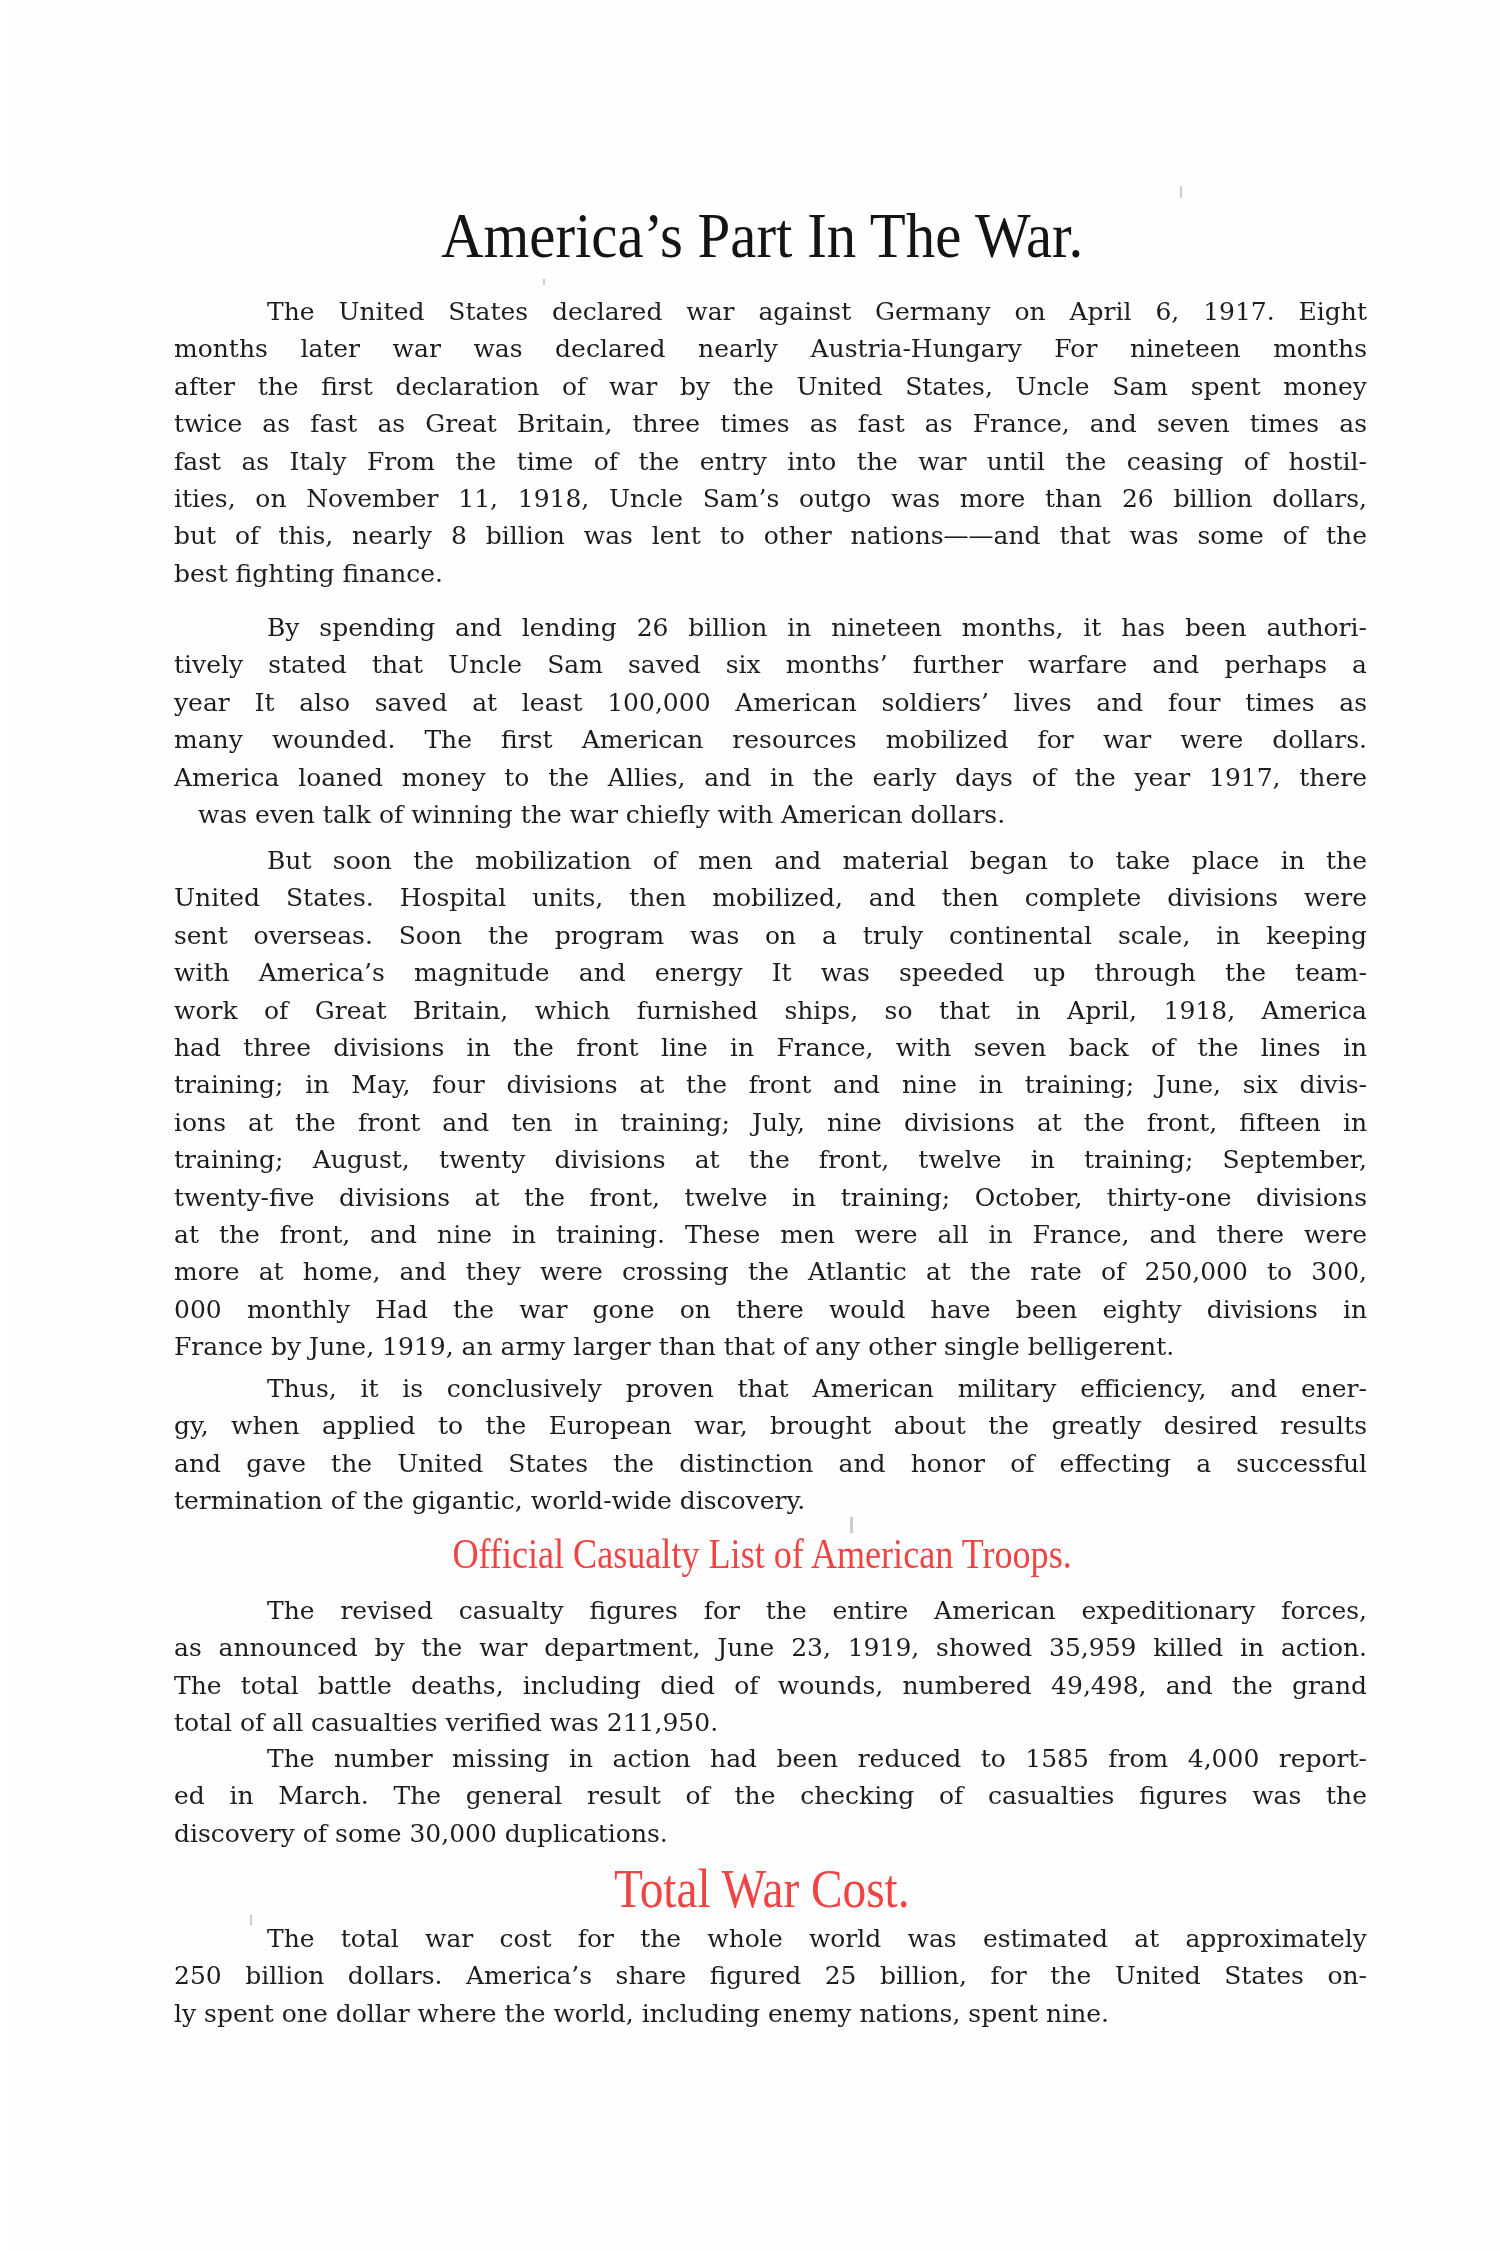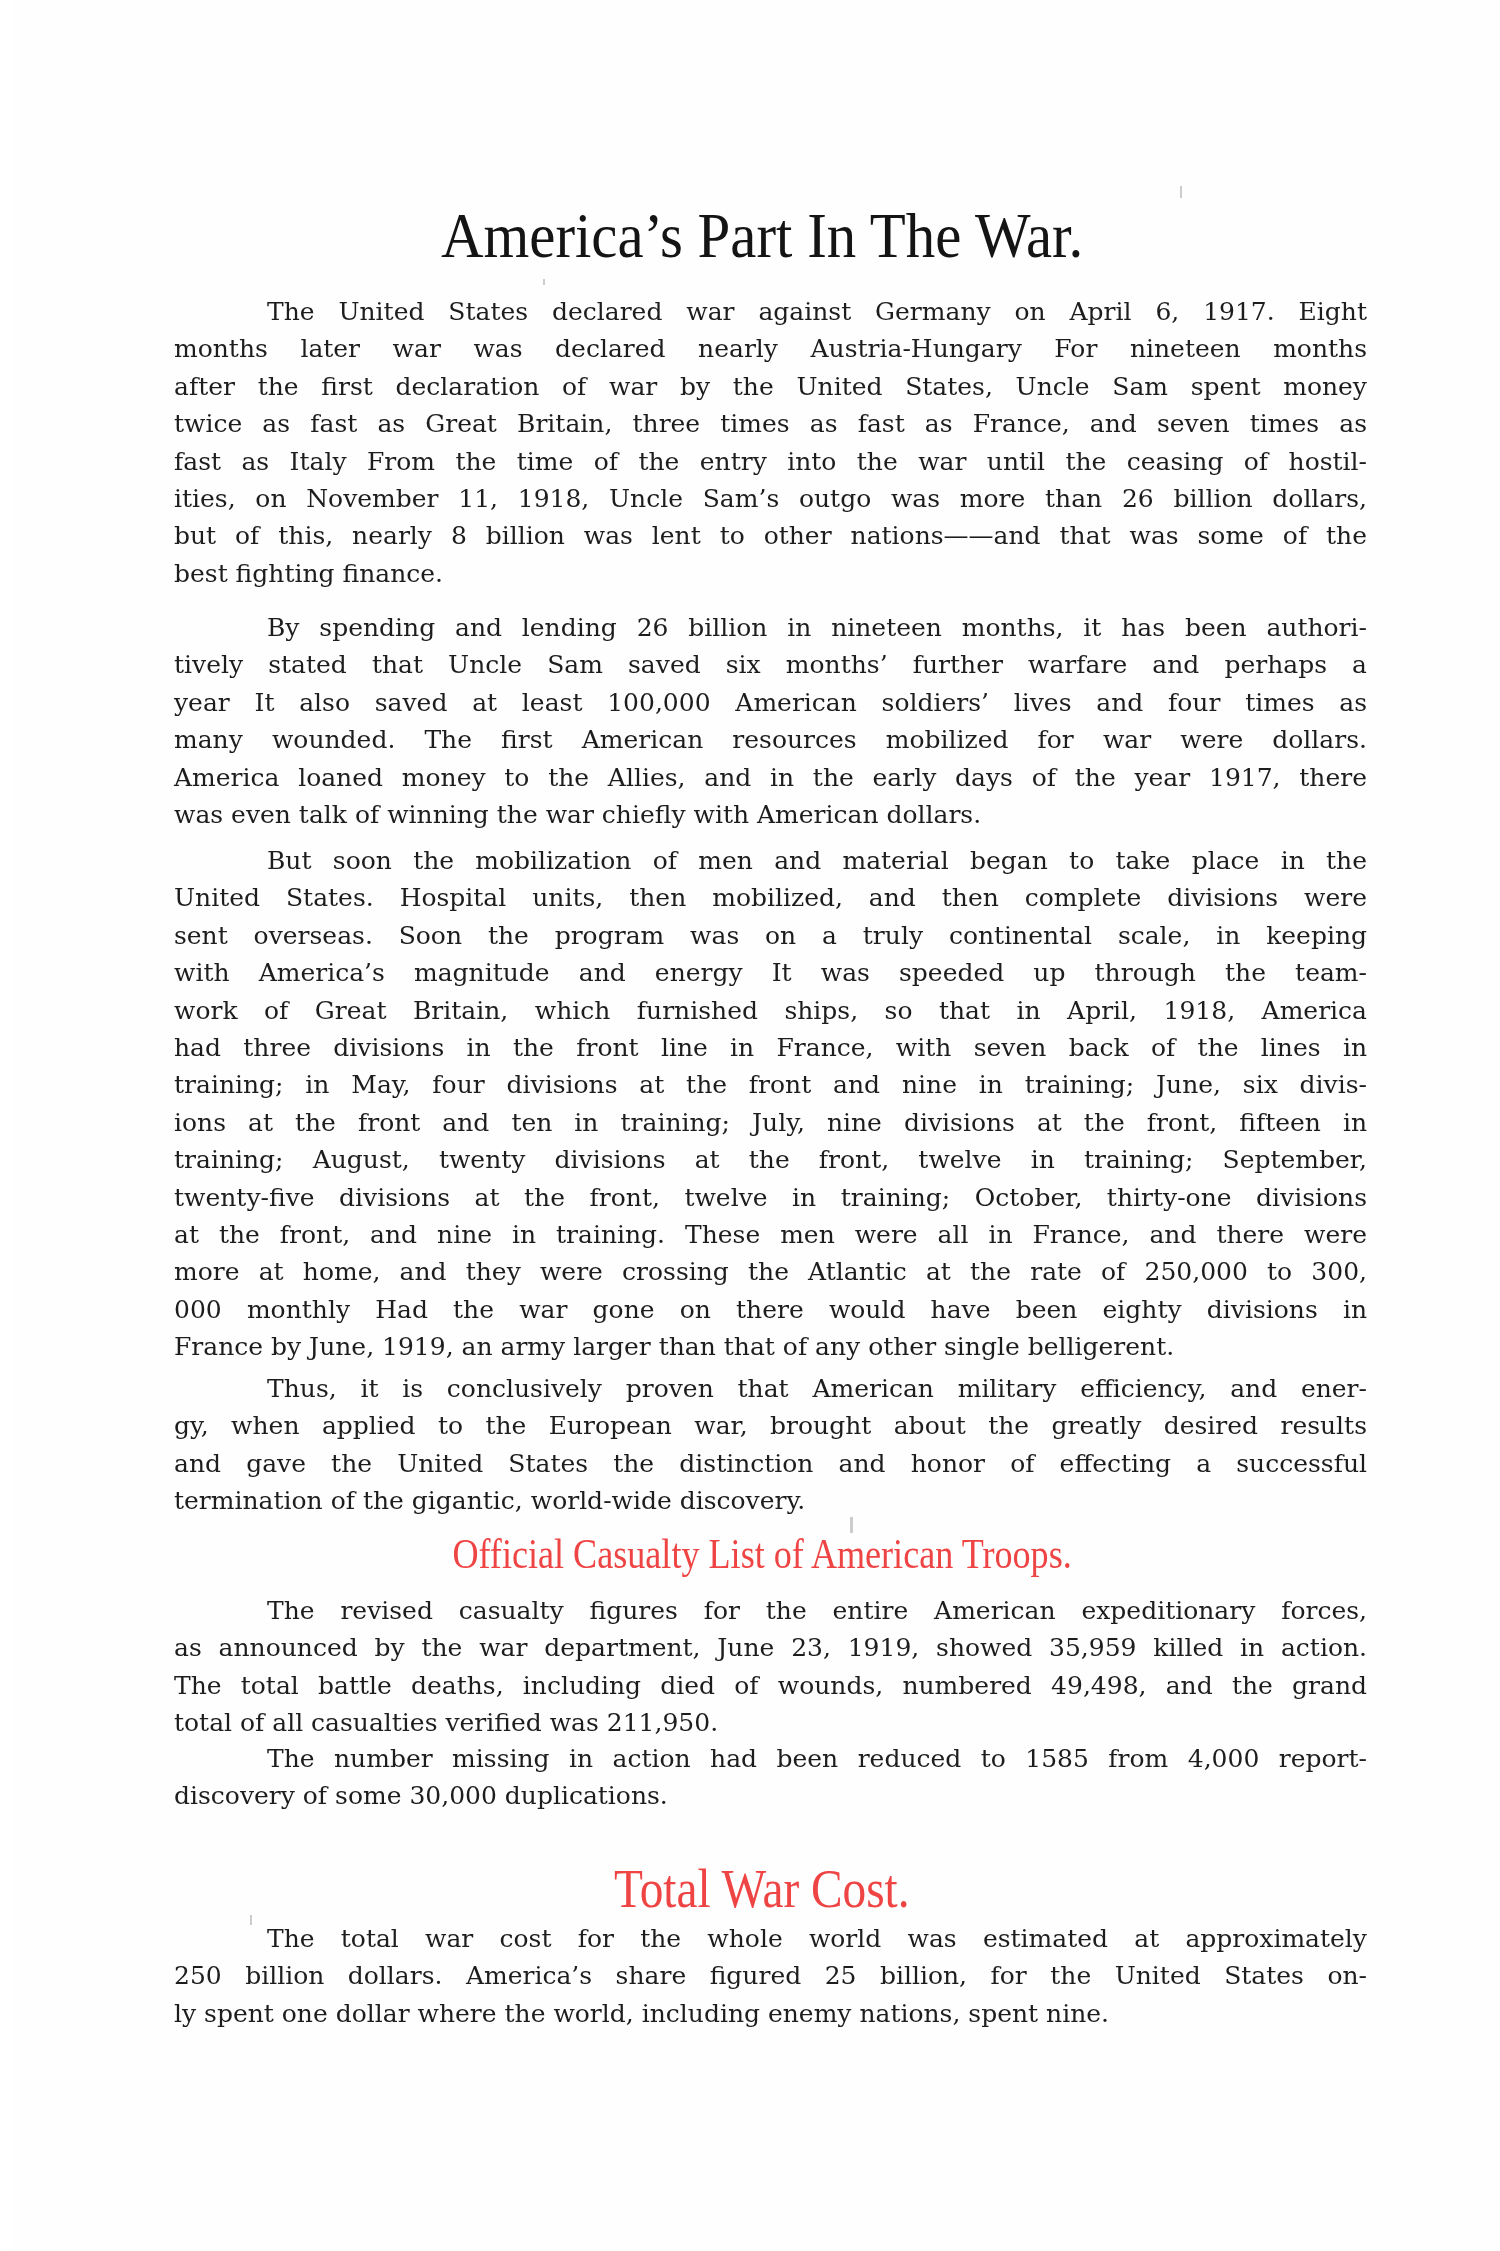--- a/index.html
+++ b/index.html
@@ -113,21 +113,21 @@
     <div class="line"><span style="display: inline-block; white-space: nowrap; word-spacing: 0px;">but of this, nearly 8 billion was lent to other nations——and that was some of the</span></div>
     <div class="line last"><span style="display: inline-block; white-space: nowrap;">best fighting finance.</span></div>
   </div>
 
   <div class="para" style="top:609px">
     <div class="line first"><span style="display: inline-block; white-space: nowrap; word-spacing: 0px;">By spending and lending 26 billion in nineteen months, it has been authori-</span></div>
     <div class="line"><span style="display: inline-block; white-space: nowrap; word-spacing: 0px;">tively stated that Uncle Sam saved six months’ further warfare and perhaps a</span></div>
     <div class="line"><span style="display: inline-block; white-space: nowrap; word-spacing: 0px;">year   It also saved at least 100,000 American soldiers’ lives and four times as</span></div>
     <div class="line"><span style="display: inline-block; white-space: nowrap; word-spacing: 0px;">many wounded.  The first American resources mobilized for war were dollars.</span></div>
     <div class="line"><span style="display: inline-block; white-space: nowrap; word-spacing: 0px;">America loaned money to the Allies, and in the early days of the year 1917, there</span></div>
-    <div class="line last"><span style="display: inline-block; white-space: nowrap;">was even talk of winning the war chiefly with American dollars.</span></div>
+    <div class="line last"><span style="display: inline-block; white-space: nowrap; margin-left: 24px;">was even talk of winning the war chiefly with American dollars.</span></div>
   </div>
 
   <div class="para" style="top:842px">
     <div class="line first"><span style="display: inline-block; white-space: nowrap; word-spacing: 0px;">But soon the mobilization of men and material began to take place in the</span></div>
     <div class="line"><span style="display: inline-block; white-space: nowrap; word-spacing: 0px;">United States.  Hospital units, then mobilized, and then complete divisions were</span></div>
     <div class="line"><span style="display: inline-block; white-space: nowrap; word-spacing: 0px;">sent overseas.  Soon the program was on a truly continental scale, in keeping</span></div>
     <div class="line"><span style="display: inline-block; white-space: nowrap; word-spacing: 0px;">with America’s magnitude and energy   It was speeded up through the team-</span></div>
     <div class="line"><span style="display: inline-block; white-space: nowrap; word-spacing: 0px;">work of Great Britain, which furnished ships, so that in April, 1918, America</span></div>
     <div class="line"><span style="display: inline-block; white-space: nowrap; word-spacing: 0px;">had three divisions in the front line in France, with seven back of the lines in</span></div>
     <div class="line"><span style="display: inline-block; white-space: nowrap; word-spacing: 0px;">training; in May, four divisions at the front and nine in training; June, six divis-</span></div>
@@ -151,20 +151,21 @@
 
   <div class="para" style="top:1592px">
     <div class="line first"><span style="display: inline-block; white-space: nowrap; word-spacing: 0px;">The revised casualty figures for the entire American expeditionary forces,</span></div>
     <div class="line"><span style="display: inline-block; white-space: nowrap; word-spacing: 0px;">as announced by the war department, June 23, 1919, showed 35,959 killed in action.</span></div>
     <div class="line"><span style="display: inline-block; white-space: nowrap; word-spacing: 0px;">The total battle deaths, including died of wounds, numbered 49,498, and the grand</span></div>
     <div class="line last"><span style="display: inline-block; white-space: nowrap;">total of all casualties verified was 211,950.</span></div>
   </div>
 
   <div class="para" style="top:1740px">
     <div class="line first"><span style="display: inline-block; white-space: nowrap; word-spacing: 0px;">The number missing in action had been reduced to 1585 from 4,000 report-</span></div>
+    <div class="line"><span style="display: inline-block; white-space: nowrap; word-spacing: 0px;">ed in March.  The general result of the checking of casualties figures was the</span></div>
     <div class="line last"><span style="display: inline-block; white-space: nowrap;">discovery of some 30,000 duplications.</span></div>
   </div>
 
   <h2 class="heading h-cost"><span>Total War Cost.</span></h2>
 
   <div class="para" style="top:1920px">
     <div class="line first"><span style="display: inline-block; white-space: nowrap; word-spacing: 0px;">The total war cost for the whole world was estimated at approximately</span></div>
     <div class="line"><span style="display: inline-block; white-space: nowrap; word-spacing: 0px;">250 billion dollars.  America’s share figured 25 billion, for the United States on-</span></div>
     <div class="line last"><span style="display: inline-block; white-space: nowrap;">ly spent one dollar where the world, including enemy nations, spent nine.</span></div>
   </div>

